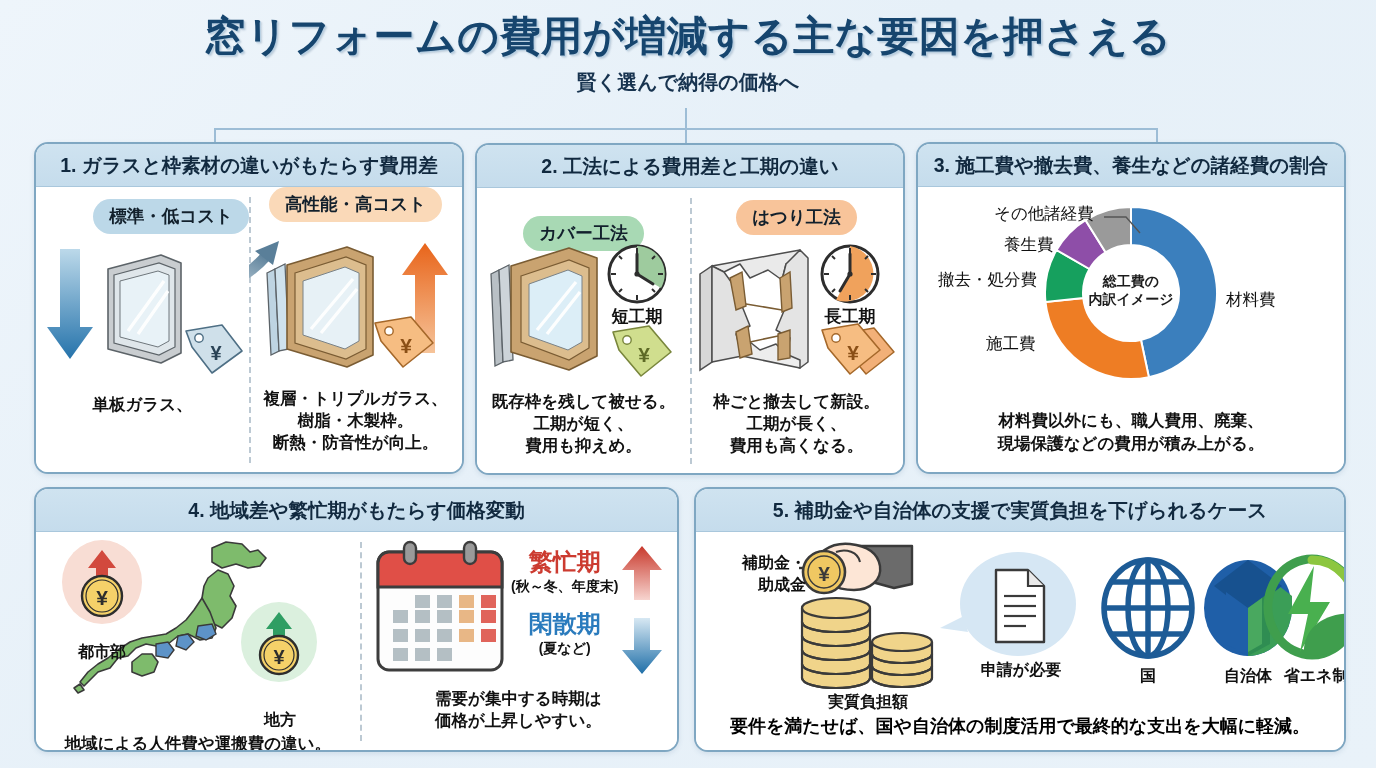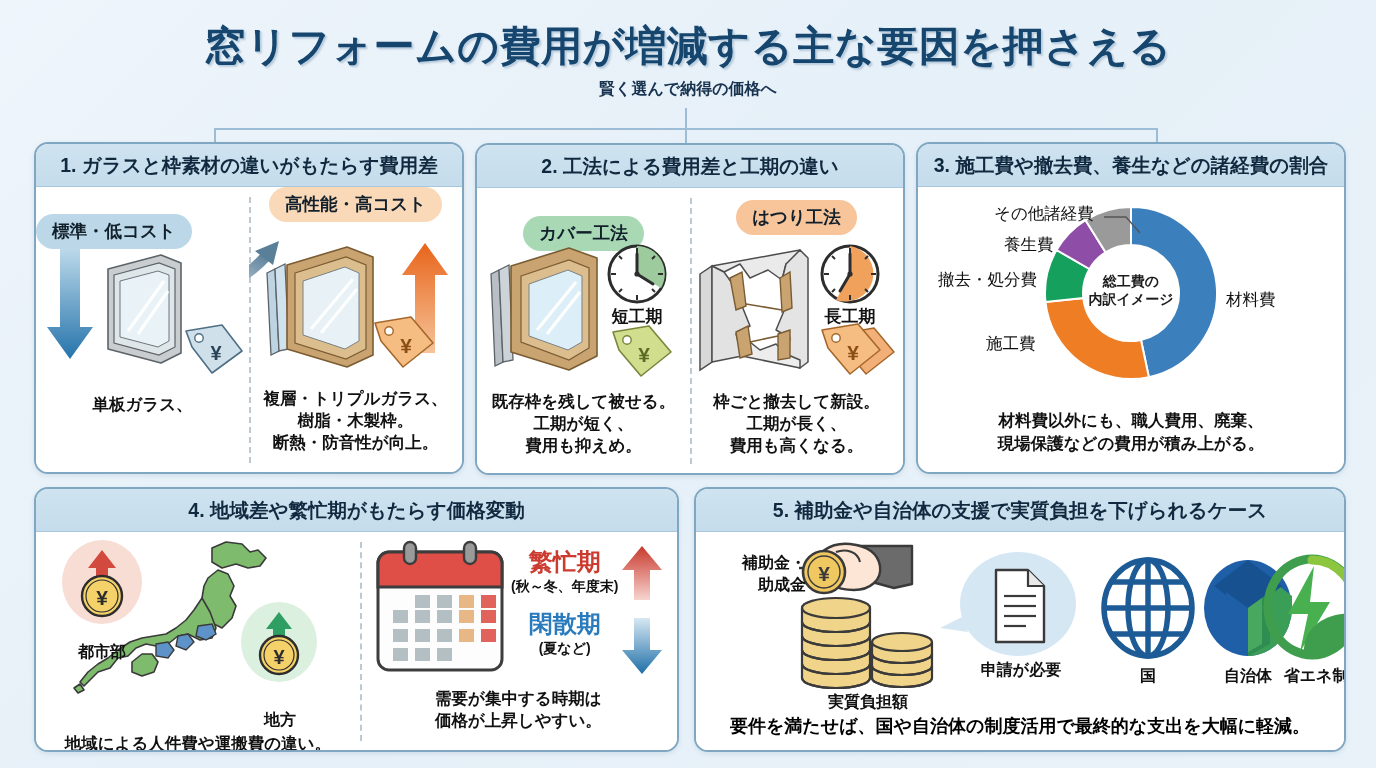--- a/index.html
+++ b/index.html
@@ -4,27 +4,27 @@
 <style>
   * { margin:0; padding:0; box-sizing:border-box; }
   html,body { width:1376px; height:768px; }
   body{
     font-family:"Liberation Sans","DejaVu Sans",sans-serif;
     background:linear-gradient(135deg,#eef5fb 0%,#e6f0f8 45%,#e9f2f9 100%);
     position:relative; overflow:hidden; color:#111;
   }
 
   
-  #title-area{ text-align:center; padding-top:24px; }
+  #title-area{ text-align:center; padding-top:14px; }
   #main-title{
     font-size:41px; font-weight:bold; color:#16456e;
     letter-spacing:.5px; line-height:1.12;
     text-shadow:1px 1px 0 #b7cfe2, 2px 2px 2px rgba(20,60,100,.20);
   }
-  #sub-title{ font-size:16px; font-weight:bold; color:#17334f; margin-top:9px; }
+  #sub-title{ font-size:20px; font-weight:bold; color:#17334f; margin-top:9px; }
 
   
   #connector{ position:absolute; left:214px; top:120px; width:942px; height:32px; }
   #connector .hbar{ position:absolute; left:0; top:8px; width:100%; height:2px; background:#9dbdd6; }
   #connector .stem-up{ position:absolute; left:50%; top:-12px; width:2px; height:20px; background:#9dbdd6; }
   #connector .leg{ position:absolute; top:8px; width:2px; height:24px; background:#9dbdd6; }
 
   
   .card{
     position:absolute; background:#ffffff;
@@ -93,21 +93,21 @@
   <div class="leg" style="left:50%"></div>
   <div class="leg" style="left:100%"></div>
 </div>
 
 <div class="card row1" id="card1" style="left:34px; top:142px; width:430px; height:332px;">
   <div class="card-header">1. ガラスと枠素材の違いがもたらす費用差</div>
   <div class="card-body">
     <div class="vdivider" style="left:50%;"></div>
 
     <div class="half" style="left:0; width:50%;">
-      <div style="text-align:left; padding-top:27px;">
+      <div style="text-align:right; padding-top:12px;">
         <span class="pill pill-blue">標準・低コスト</span>
       </div>
       <div class="svgbox" style="left:0; top:48px; width:100%; height:150px;">
         <svg width="215" height="150" viewBox="0 0 215 150">
 
           <g>
             <defs>
               <linearGradient id="g1d" x1="0" y1="0" x2="0" y2="1">
                 <stop offset="0" stop-color="#bcd9ea"></stop>
                   <stop offset="1" stop-color="#2573ab"></stop>

